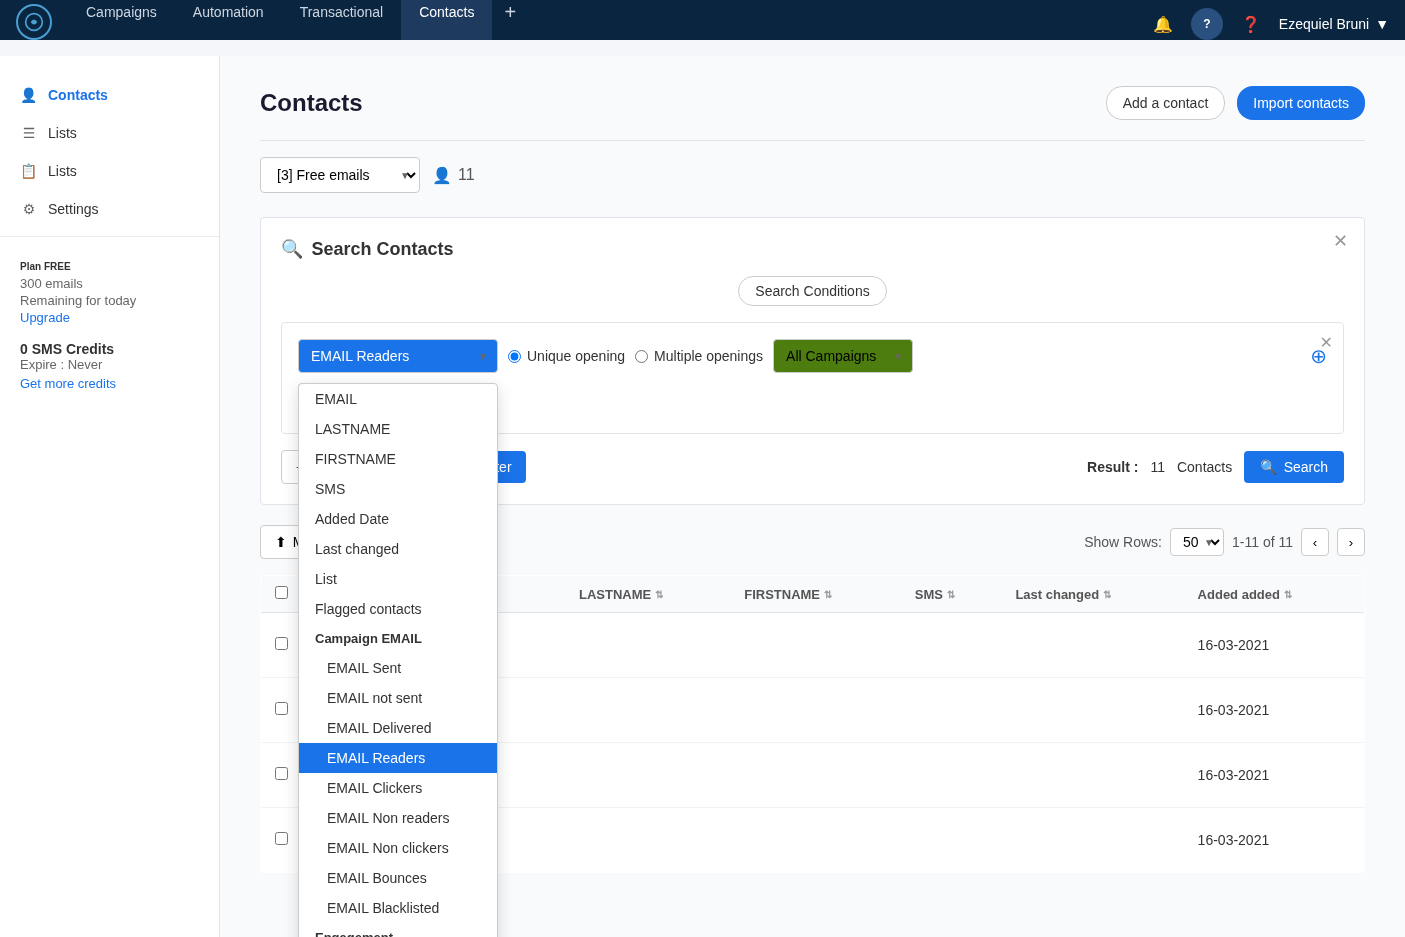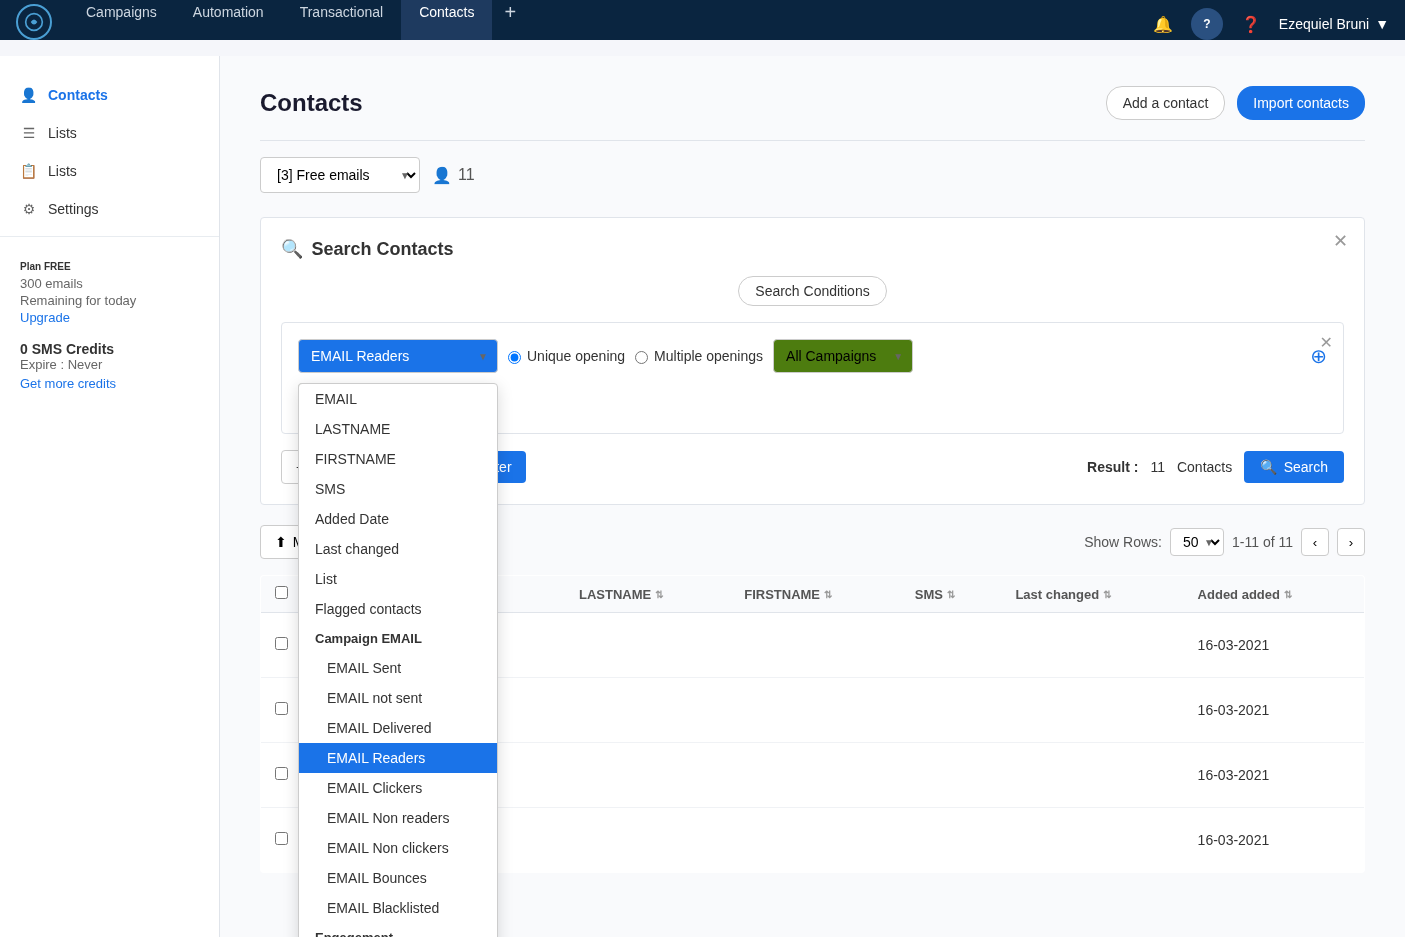--- a/index.html
+++ b/index.html
@@ -172,21 +172,21 @@
     .select-wrapper { position: relative; display: inline-block; }
     .select-wrapper::after {
       content: '▼';
       font-size: 10px;
       position: absolute;
       right: 10px; top: 50%;
       transform: translateY(-50%);
       pointer-events: none;
       color: #666;
     }
-    .radio-label { display: flex; align-items: flex-end; gap: 6px; cursor: pointer; font-size: 14px; }
+    .radio-label { display: flex; align-items: center; gap: 6px; cursor: pointer; font-size: 14px; }
     .add-condition { color: #1a73e8; font-size: 20px; cursor: pointer; margin-left: auto; }
 
     
     .dropdown-menu {
       position: absolute;
       top: 44px; left: 0;
       background: white;
       border: 1px solid #ccc;
       border-radius: 4px;
       box-shadow: 0 4px 16px rgba(0,0,0,0.15);

